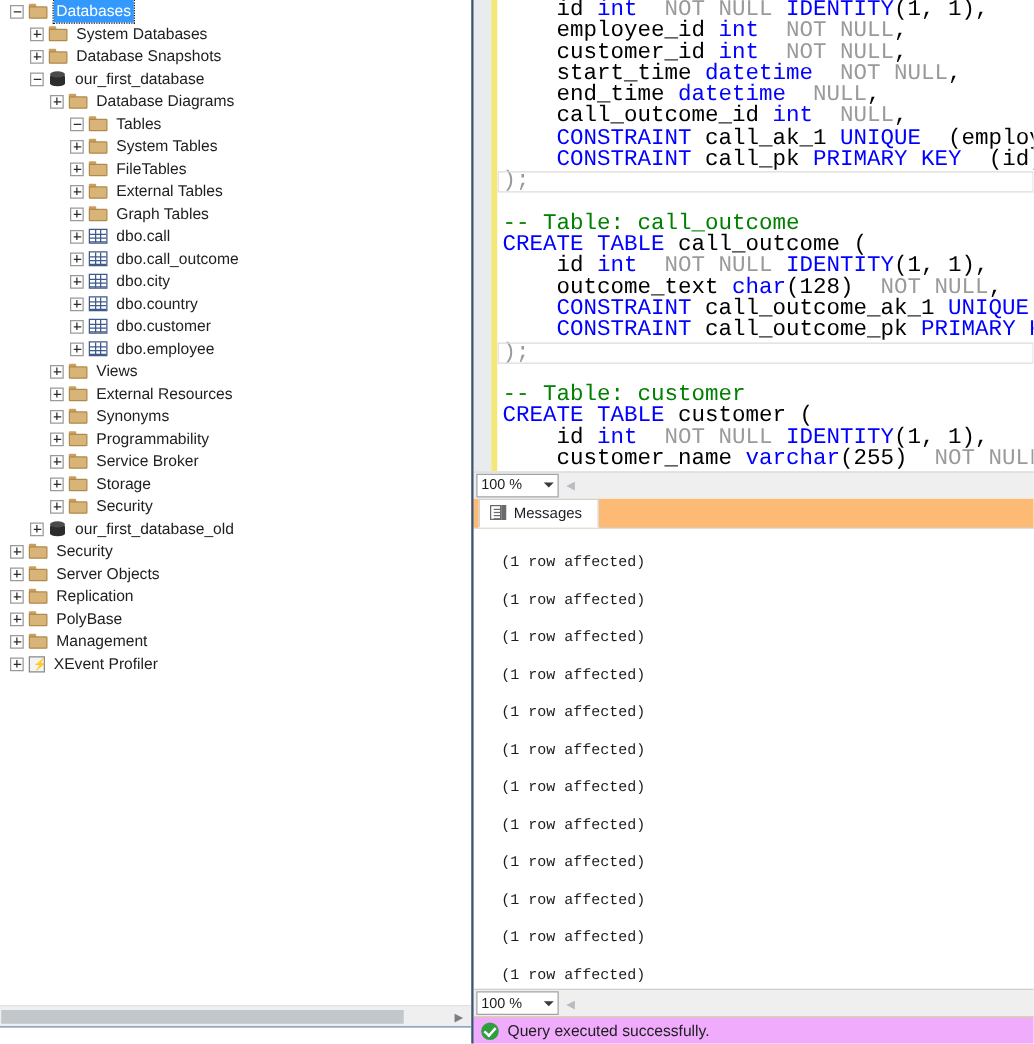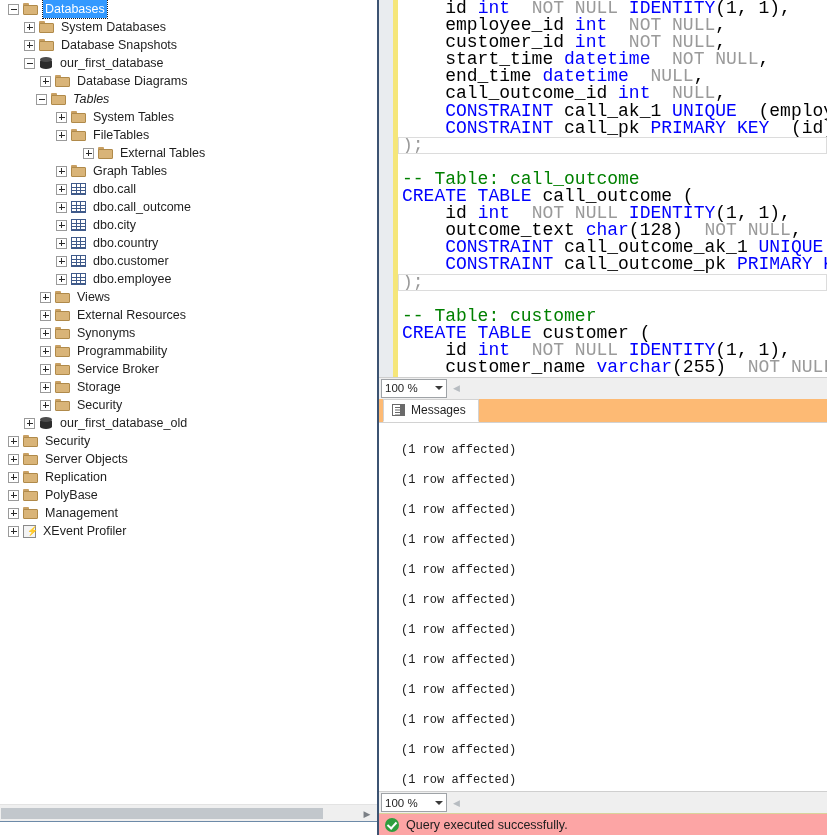--- a/index.html
+++ b/index.html
@@ -326,21 +326,21 @@
   #messages .msg {
     height: 30px;
     line-height: 30px;
     white-space: pre;
   }
 
   
   #statusbar {
     height: 22px;
     flex: 0 0 auto;
-    background: #fca5a5;
+    background: #f0abfc;
     border-top: 1px solid #d8d39a;
     display: flex;
     align-items: center;
     gap: 7px;
     padding-left: 6px;
     font-size: 12.5px;
     color: #1e1e1e;
     box-sizing: border-box;
   }
   .ic-check {
@@ -400,21 +400,21 @@
           <span class="node-label">our_first_database</span>
         </div>
         <div class="node" style="padding-left: 40px;">
           <span class="expander plus"></span>
           <span class="ic ic-folder">
             <span class="tab"></span>
             <span class="body"></span>
           </span>
           <span class="node-label">Database Diagrams</span>
         </div>
-        <div class="node" style="padding-left: 36px; font-style: italic;">
+        <div class="node" style="padding-left: 56px;">
           <span class="expander minus"></span>
           <span class="ic ic-folder">
             <span class="tab"></span>
             <span class="body"></span>
           </span>
           <span class="node-label">Tables</span>
         </div>
         <div class="node" style="padding-left: 56px;">
           <span class="expander plus"></span>
           <span class="ic ic-folder">
@@ -424,21 +424,21 @@
           <span class="node-label">System Tables</span>
         </div>
         <div class="node" style="padding-left: 56px;">
           <span class="expander plus"></span>
           <span class="ic ic-folder">
             <span class="tab"></span>
             <span class="body"></span>
           </span>
           <span class="node-label">FileTables</span>
         </div>
-        <div class="node" style="padding-left: 56px; margin-left: 27px;">
+        <div class="node" style="padding-left: 56px;">
           <span class="expander plus"></span>
           <span class="ic ic-folder">
             <span class="tab"></span>
             <span class="body"></span>
           </span>
           <span class="node-label">External Tables</span>
         </div>
         <div class="node" style="padding-left: 56px;">
           <span class="expander plus"></span>
           <span class="ic ic-folder">

